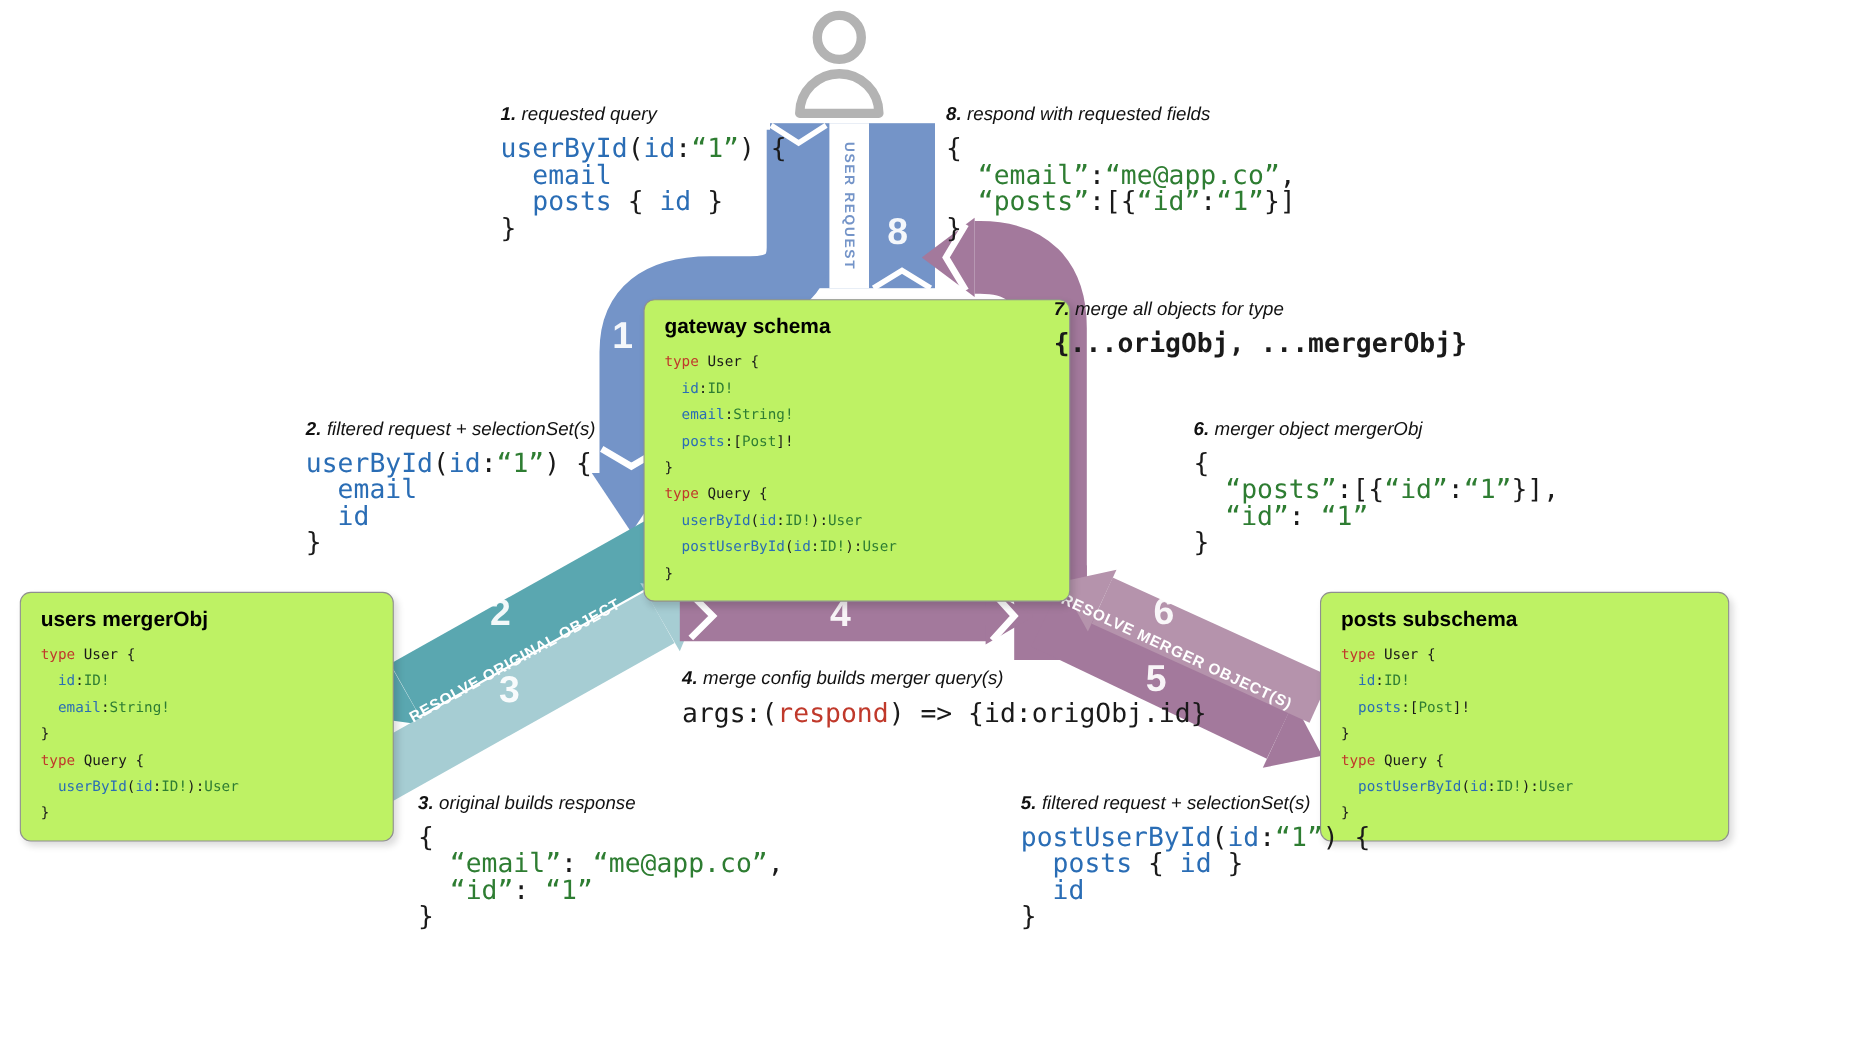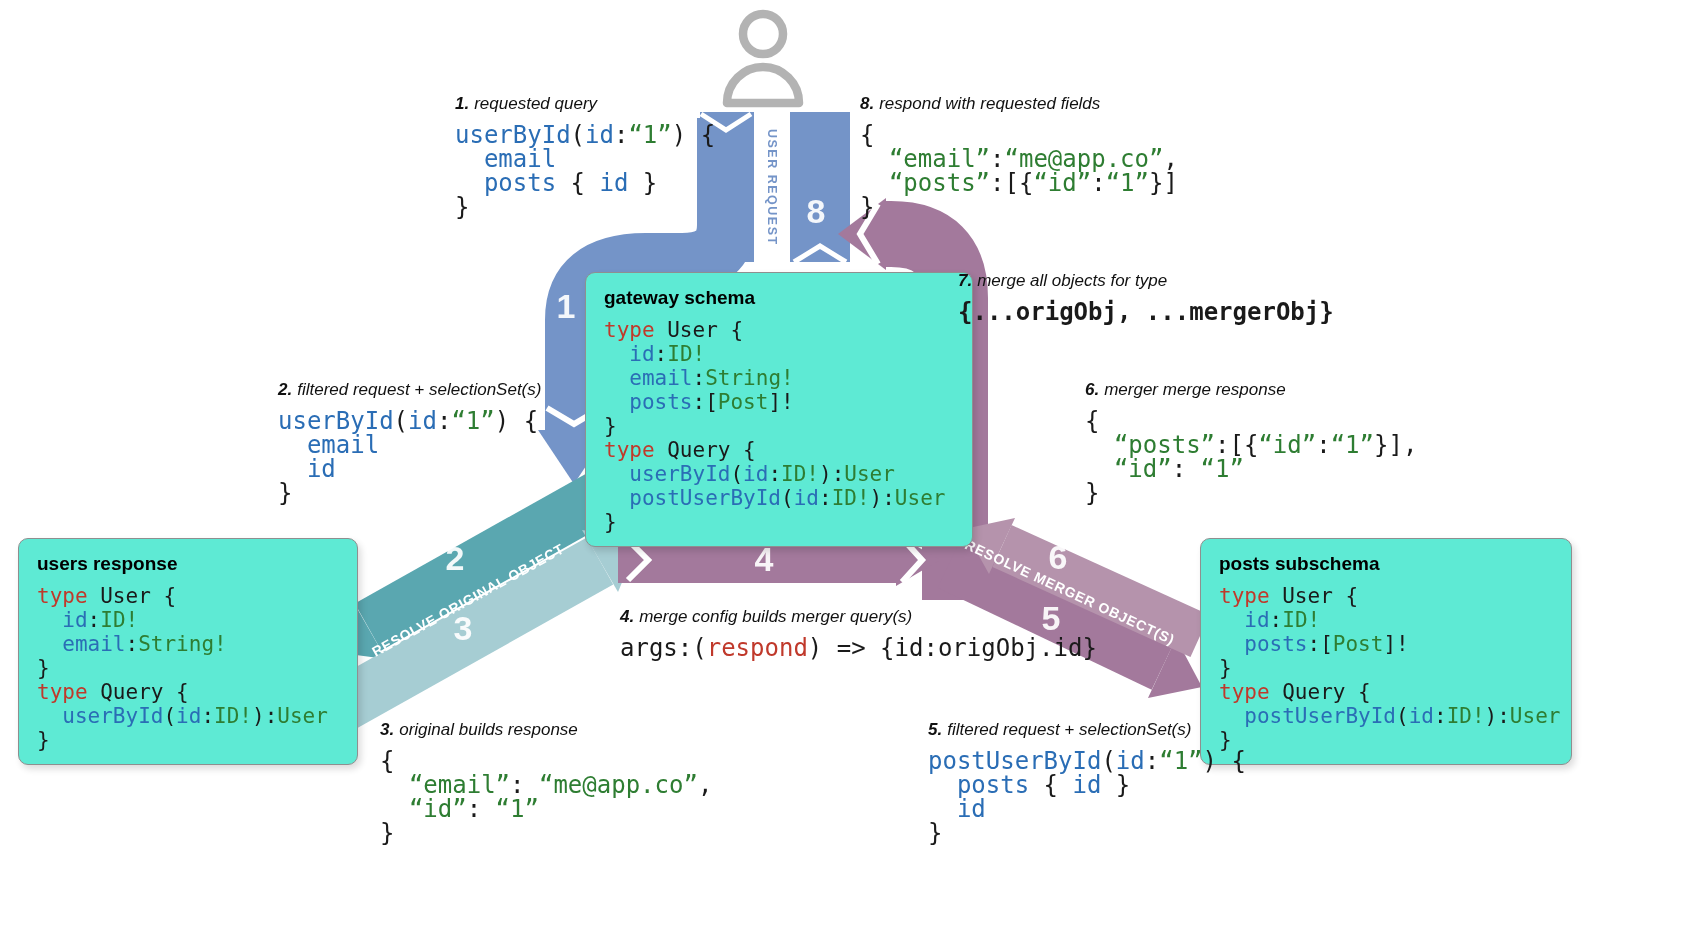--- a/index.html
+++ b/index.html
@@ -9,25 +9,25 @@
   .flow-num{position:absolute;z-index:2;transform:translate(-50%,-50%);
             font-size:34px;font-weight:bold;color:rgba(255,255,255,0.92);
             font-family:"Liberation Sans",sans-serif}
   .diag-label{position:absolute;z-index:2;color:#fff;font-weight:bold;font-size:14px;
               letter-spacing:0.8px;white-space:nowrap}
   #label-user-request{position:absolute;z-index:2;left:754px;top:112px;width:36px;height:150px;
                       display:flex;align-items:center;justify-content:center;background:#fff}
   #label-user-request span{writing-mode:vertical-rl;color:#7494c8;font-size:12.5px;
                            font-weight:bold;letter-spacing:1.5px}
   #user-icon{position:absolute;left:715px;top:4px;z-index:2}
-  .schema-box{position:absolute;z-index:3;background:#5eead4;border:1.5px solid #8f8f8f;
+  .schema-box{position:absolute;z-index:3;background:#bef264;border:1.5px solid #8f8f8f;
               border-radius:10px;padding:14px 18px 12px;box-shadow:3px 4px 7px rgba(0,0,0,0.14)}
   .box-title{font-size:19px;font-weight:bold;color:#000;margin-bottom:9px}
   .code{font-family:"DejaVu Sans Mono",monospace;white-space:pre;color:#1a1a1a}
-  .schema-box .code{font-size:21px;line-height:24px}
+  .schema-box .code{font-size:13px;line-height:24px}
   .annotation{position:absolute;z-index:3}
   .ann-label{font-size:17px;font-style:italic;color:#111;margin-bottom:9px;white-space:nowrap}
   .ann-num{font-weight:bold}
   .ann-text{margin-left:5px}
   .ann-code{font-size:24px;line-height:24px}
   .ann-code-bold{font-weight:bold}
   .tk-kw{color:#c0392b}
   .tk-fld{color:#2a6db5}
   .tk-typ{color:#2e7d32}
   .tk-str{color:#2e7d32}
@@ -92,21 +92,21 @@
     <circle cx="48" cy="30" r="20" fill="none" stroke="#b3b3b3" stroke-width="8.5"></circle>
     <path d="M12 99 A36 36 0 0 1 84 99 Z" fill="none" stroke="#b3b3b3" stroke-width="8.5" stroke-linejoin="round"></path>
   </svg>
 
   <div class="schema-box" style="left:585px;top:272px;width:350px">
     <div class="box-title">gateway schema</div>
     <div class="code"><div><span class="tk-kw">type</span><span class="tk-pln"> User {</span></div><div><span class="tk-pln">  </span><span class="tk-fld">id</span><span class="tk-pln">:</span><span class="tk-typ">ID!</span></div><div><span class="tk-pln">  </span><span class="tk-fld">email</span><span class="tk-pln">:</span><span class="tk-typ">String!</span></div><div><span class="tk-pln">  </span><span class="tk-fld">posts</span><span class="tk-pln">:[</span><span class="tk-typ">Post</span><span class="tk-pln">]!</span></div><div><span class="tk-pln">}</span></div><div><span class="tk-kw">type</span><span class="tk-pln"> Query {</span></div><div><span class="tk-pln">  </span><span class="tk-fld">userById</span><span class="tk-pln">(</span><span class="tk-fld">id</span><span class="tk-pln">:</span><span class="tk-typ">ID!</span><span class="tk-pln">):</span><span class="tk-typ">User</span></div><div><span class="tk-pln">  </span><span class="tk-fld">postUserById</span><span class="tk-pln">(</span><span class="tk-fld">id</span><span class="tk-pln">:</span><span class="tk-typ">ID!</span><span class="tk-pln">):</span><span class="tk-typ">User</span></div><div><span class="tk-pln">}</span></div></div>
   </div>
 
   <div class="schema-box" style="left:18px;top:538px;width:302px">
-    <div class="box-title">users response</div>
+    <div class="box-title">users mergerObj</div>
     <div class="code"><div><span class="tk-kw">type</span><span class="tk-pln"> User {</span></div><div><span class="tk-pln">  </span><span class="tk-fld">id</span><span class="tk-pln">:</span><span class="tk-typ">ID!</span></div><div><span class="tk-pln">  </span><span class="tk-fld">email</span><span class="tk-pln">:</span><span class="tk-typ">String!</span></div><div><span class="tk-pln">}</span></div><div><span class="tk-kw">type</span><span class="tk-pln"> Query {</span></div><div><span class="tk-pln">  </span><span class="tk-fld">userById</span><span class="tk-pln">(</span><span class="tk-fld">id</span><span class="tk-pln">:</span><span class="tk-typ">ID!</span><span class="tk-pln">):</span><span class="tk-typ">User</span></div><div><span class="tk-pln">}</span></div></div>
   </div>
 
   <div class="schema-box" style="left:1200px;top:538px;width:334px">
     <div class="box-title">posts subschema</div>
     <div class="code"><div><span class="tk-kw">type</span><span class="tk-pln"> User {</span></div><div><span class="tk-pln">  </span><span class="tk-fld">id</span><span class="tk-pln">:</span><span class="tk-typ">ID!</span></div><div><span class="tk-pln">  </span><span class="tk-fld">posts</span><span class="tk-pln">:[</span><span class="tk-typ">Post</span><span class="tk-pln">]!</span></div><div><span class="tk-pln">}</span></div><div><span class="tk-kw">type</span><span class="tk-pln"> Query {</span></div><div><span class="tk-pln">  </span><span class="tk-fld">postUserById</span><span class="tk-pln">(</span><span class="tk-fld">id</span><span class="tk-pln">:</span><span class="tk-typ">ID!</span><span class="tk-pln">):</span><span class="tk-typ">User</span></div><div><span class="tk-pln">}</span></div></div>
   </div>
 
   <div class="annotation" style="left:455px;top:94px">
     <div class="ann-label">
@@ -138,21 +138,21 @@
 
   <div class="annotation" style="left:928px;top:720px">
     <div class="ann-label">
       <span class="ann-num">5.</span><span class="ann-text">filtered request + selectionSet(s)</span>
     </div>
     <div class="code ann-code"><div><span class="tk-fld">postUserById</span><span class="tk-pln">(</span><span class="tk-fld">id</span><span class="tk-pln">:</span><span class="tk-str">“1”</span><span class="tk-pln">) {</span></div><div><span class="tk-pln">  </span><span class="tk-fld">posts</span><span class="tk-pln"> { </span><span class="tk-fld">id</span><span class="tk-pln"> }</span></div><div><span class="tk-pln">  </span><span class="tk-fld">id</span></div><div><span class="tk-pln">}</span></div></div>
   </div>
 
   <div class="annotation" style="left:1085px;top:380px">
     <div class="ann-label">
-      <span class="ann-num">6.</span><span class="ann-text">merger merge response</span>
+      <span class="ann-num">6.</span><span class="ann-text">merger object mergerObj</span>
     </div>
     <div class="code ann-code"><div><span class="tk-pln">{</span></div><div><span class="tk-pln">  </span><span class="tk-str">“posts”</span><span class="tk-pln">:[{</span><span class="tk-str">“id”</span><span class="tk-pln">:</span><span class="tk-str">“1”</span><span class="tk-pln">}],</span></div><div><span class="tk-pln">  </span><span class="tk-str">“id”</span><span class="tk-pln">: </span><span class="tk-str">“1”</span></div><div><span class="tk-pln">}</span></div></div>
   </div>
 
   <div class="annotation" style="left:958px;top:271px">
     <div class="ann-label">
       <span class="ann-num">7.</span><span class="ann-text">merge all objects for type</span>
     </div>
     <div class="code ann-code ann-code-bold"><div><span class="tk-pln">{...origObj, ...mergerObj}</span></div></div>
   </div>

